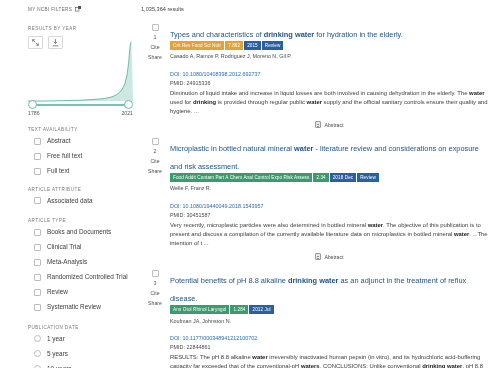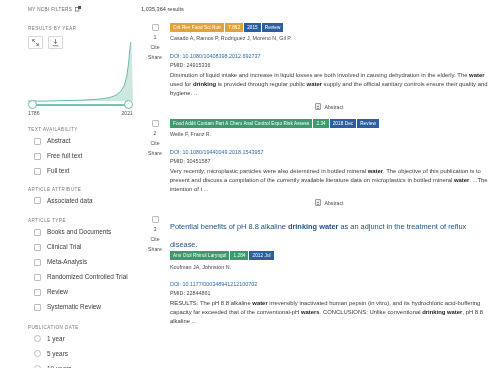--- a/index.html
+++ b/index.html
@@ -263,21 +263,21 @@
   <main id="results">
     <div id="count">1,035,364 results</div>
     <div id="result-list">
         <div class="item">
           <div class="gutter">
             <div class="g-cb"></div>
             <div class="g-num">1</div>
             <div class="g-act">Cite</div>
             <div class="g-act">Share</div>
           </div>
-          <div class="body"><div class="badges">
+          <div class="body"><a class="title">Types and characteristics of <b>drinking water</b> for hydration in the elderly.</a><div class="badges">
               <span class="bseg" style="background: rgb(224, 163, 58);">Crit Rev Food Sci Nutr</span>
               <span class="bsep" style="background: rgba(255, 255, 255, 0.7);"></span>
               <span class="bseg" style="background: rgb(224, 163, 58);">7.862</span>
               <span class="bsep" style="background: transparent;"></span>
               <span class="bseg" style="background: rgb(43, 95, 158);">2015</span>
               <span class="bsep" style="background: rgba(255, 255, 255, 0.7);"></span>
               <span class="bseg" style="background: rgb(43, 95, 158);">Review</span>
             </div><div class="authors">Casado A, Ramos P, Rodriguez J, Moreno N, Gil P.</div><a class="doi">DOI: 10.1080/10408398.2012.692737</a><div class="pmid">PMID: 24915336</div><div class="snippet">Diminution of liquid intake and increase in liquid losses are both involved in causing dehydration in the elderly. The <b>water</b> used for <b>drinking</b> is provided through regular public <b>water</b> supply and the official sanitary controls ensure their quality and hygiene. ...</div><div class="abs-wrap">
               <div class="abs-btn">
                 <span class="abs-ic"></span>
@@ -285,21 +285,21 @@
               </div>
             </div></div>
         </div>
         <div class="item">
           <div class="gutter">
             <div class="g-cb"></div>
             <div class="g-num">2</div>
             <div class="g-act">Cite</div>
             <div class="g-act">Share</div>
           </div>
-          <div class="body"><div class="badges">
+          <div class="body"><a class="title">Microplastic in bottled natural mineral <b>water</b> - literature review and considerations on exposure and risk assessment.</a><div class="badges">
               <span class="bseg" style="background: rgb(60, 154, 110);">Food Addit Contam Part A Chem Anal Control Expo Risk Assess</span>
               <span class="bsep" style="background: rgba(255, 255, 255, 0.7);"></span>
               <span class="bseg" style="background: rgb(60, 154, 110);">2.34</span>
               <span class="bsep" style="background: transparent;"></span>
               <span class="bseg" style="background: rgb(43, 95, 158);">2018 Dec</span>
               <span class="bsep" style="background: rgba(255, 255, 255, 0.7);"></span>
               <span class="bseg" style="background: rgb(43, 95, 158);">Review</span>
             </div><div class="authors">Welle F, Franz R.</div><a class="doi">DOI: 10.1080/19440049.2018.1543957</a><div class="pmid">PMID: 30451587</div><div class="snippet">Very recently, microplastic particles were also determined in bottled mineral <b>water</b>. The objective of this publication is to present and discuss a compilation of the currently available literature data on microplastics in bottled mineral <b>water</b>. ...The intention of t ...</div><div class="abs-wrap">
               <div class="abs-btn">
                 <span class="abs-ic"></span>

